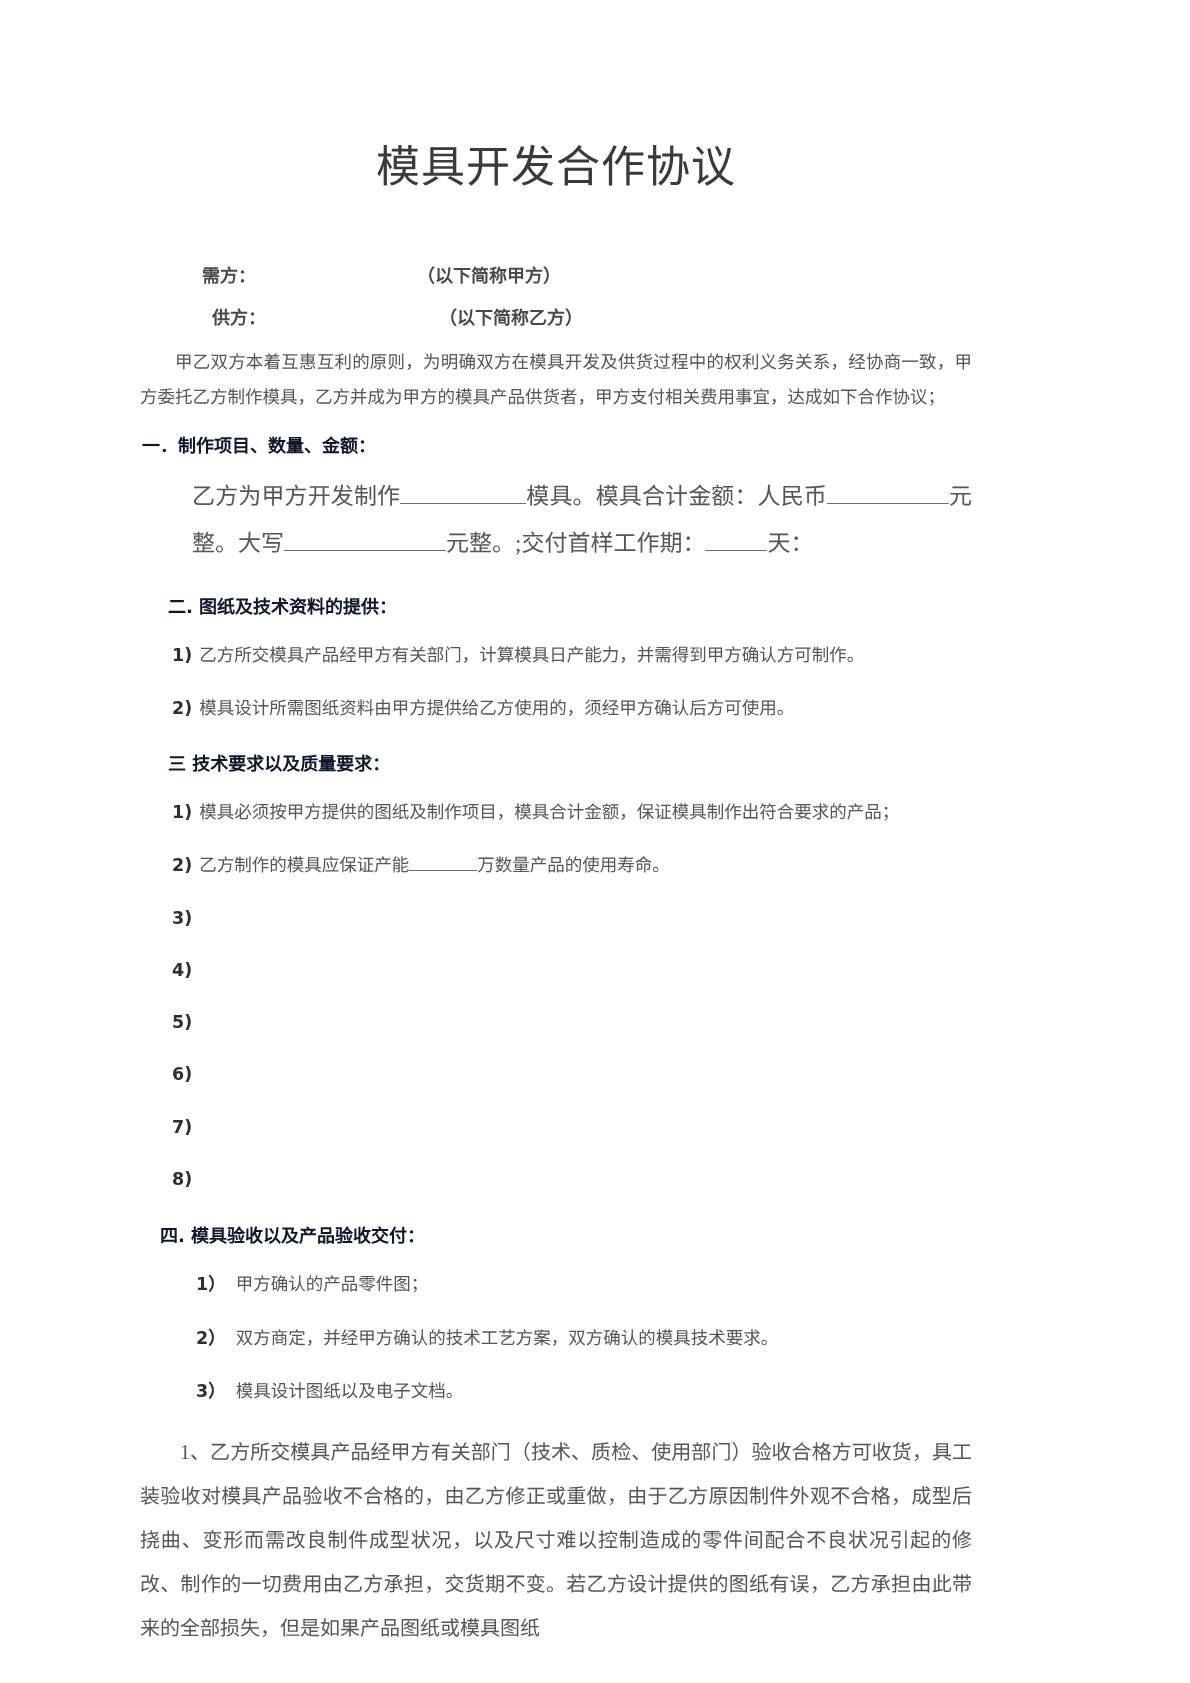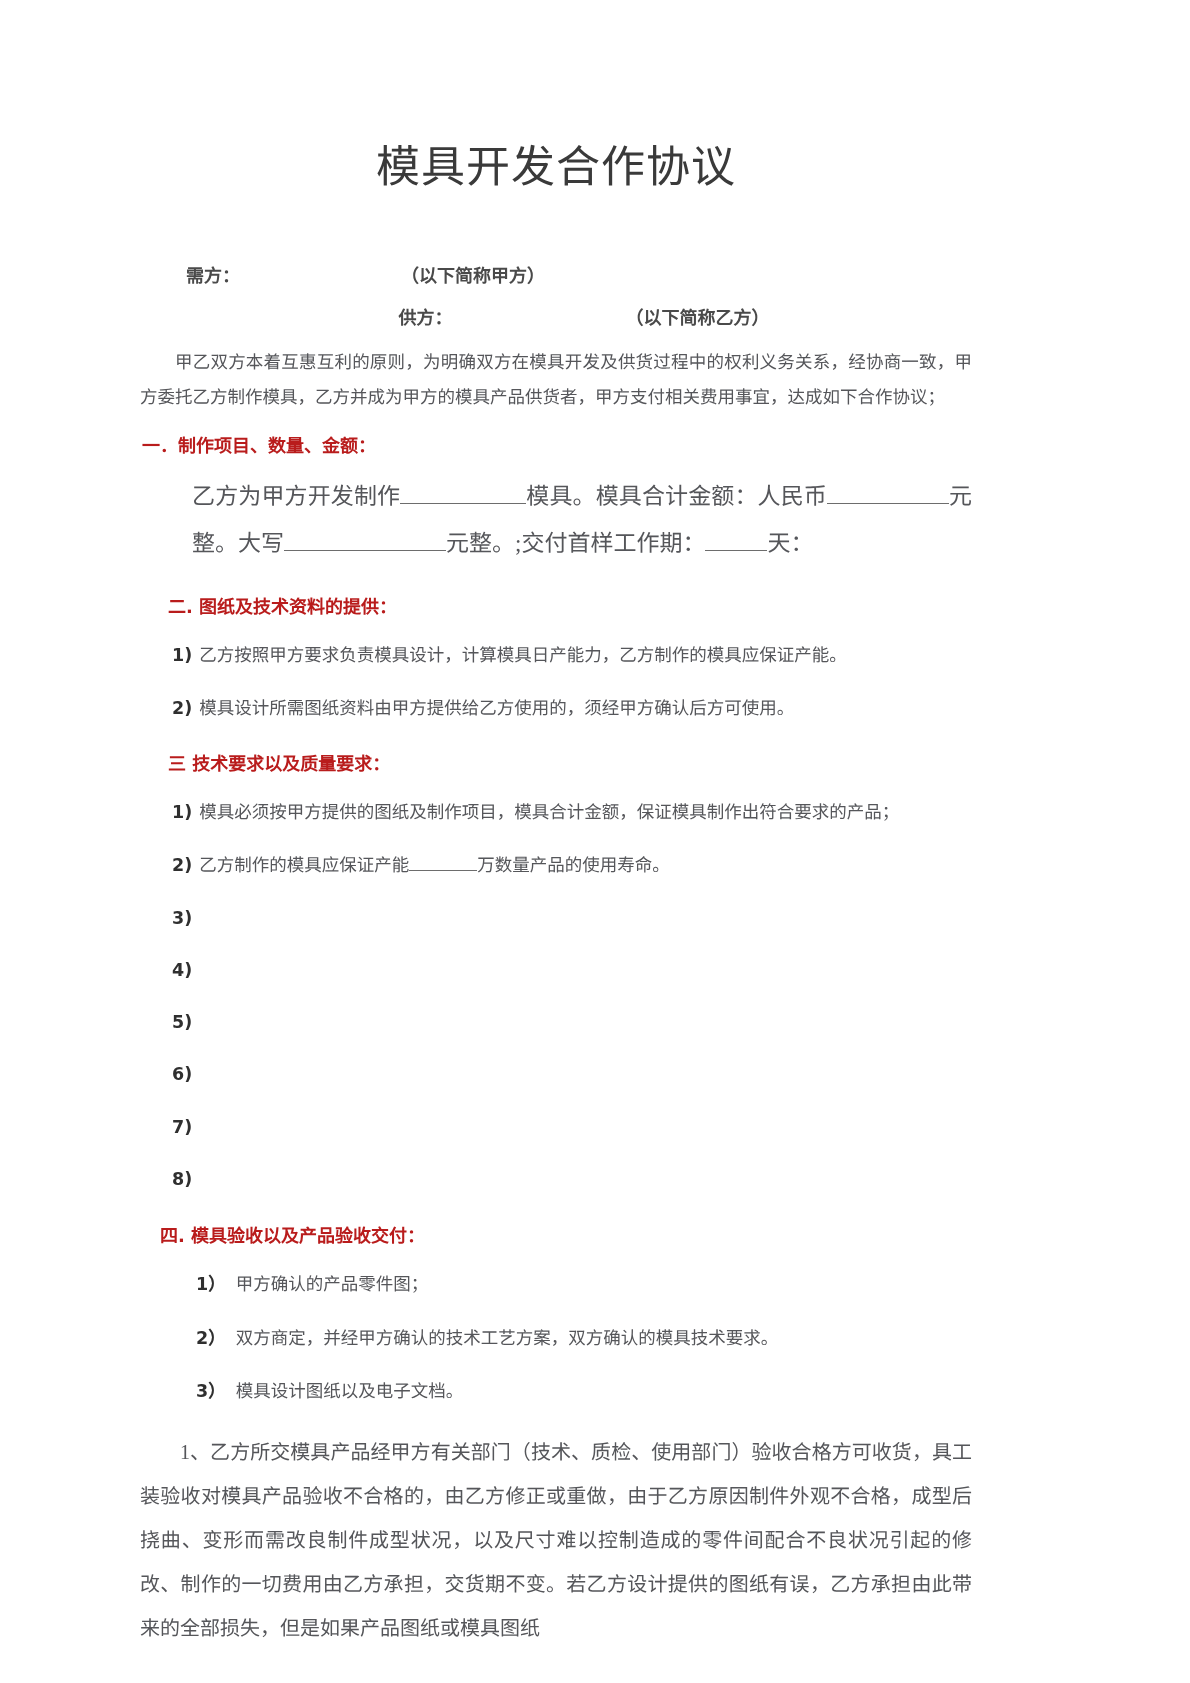--- a/index.html
+++ b/index.html
@@ -49,47 +49,48 @@
     align-items: baseline;
     font-size: 18px;
     font-weight: bold;
     color: #4a4a4a;
     font-family: "DejaVu Sans", "Liberation Sans", sans-serif;
     line-height: 1.2;
   }
   .party-line .party-label {
     width: 215px;
     flex: 0 0 215px;
+    margin-left: 16px;
   }
   .party-line .party-note {
     flex: 0 0 auto;
   }
   #party-demander { margin-top: 74px; padding-left: 46px; }
   #party-demander .party-note { margin-left: 0; }
-  #party-supplier { margin-top: 20px; padding-left: 56px; justify-content: center; }
+  #party-supplier { margin-top: 20px; padding-left: 56px; }
   #party-supplier .party-note { margin-left: 12px; }
 
   .para {
     font-size: 17.5px;
     line-height: 2.05;
     color: #55565a;
     text-align: justify;
     text-justify: inter-ideograph;
     margin: 0;
   }
   #preamble {
     margin-top: 16px;
     text-indent: 2em;
   }
 
   .section-heading {
     font-family: "DejaVu Sans", "Liberation Sans", sans-serif;
     font-weight: bold;
     font-size: 18px;
-    color: #b91c1c;
+    color: #0f172a;
     line-height: 1.35;
     margin: 0;
   }
   #sec-1-heading { margin-top: 18px; padding-left: 2px; }
   #sec-2-heading { margin-top: 28px; padding-left: 28px; }
   #sec-3-heading { margin-top: 26px; padding-left: 28px; }
   #sec-4-heading { margin-top: 28px; padding-left: 20px; }
   #sec-5-heading { margin-top: 28px; padding-left: 44px; }
 
   .body-para {
@@ -175,21 +176,21 @@
     <p class="para" id="preamble">甲乙双方本着互惠互利的原则，为明确双方在模具开发及供货过程中的权利义务关系，经协商一致，甲方委托乙方制作模具，乙方并成为甲方的模具产品供货者，甲方支付相关费用事宜，达成如下合作协议；</p>
 
     <h2 class="section-heading" id="sec-1-heading">一．制作项目、数量、金额：</h2>
 
     <p class="body-para" id="sec-1-body"><span>乙方为甲方开发制作</span><span class="blank blank-w1"></span><span class="blank blank-w2"></span><span>模具。模具合计金额：人民币</span><span class="blank blank-w3"></span><span>元整。大写</span><span class="blank blank-w4"></span><span class="blank blank-w5"></span><span>元整。;交付首样工作期：</span><span class="blank blank-w6"></span><span>天：</span></p>
 
     <h2 class="section-heading" id="sec-2-heading">二. 图纸及技术资料的提供：</h2>
 
     <div class="numbered-item lvl-a">
       <span class="num">1)</span>
-      <span class="txt">乙方按照甲方要求负责模具设计，计算模具日产能力，乙方制作的模具应保证产能。</span>
+      <span class="txt">乙方所交模具产品经甲方有关部门，计算模具日产能力，并需得到甲方确认方可制作。</span>
     </div>
 
     <div class="numbered-item lvl-a">
       <span class="num">2)</span>
       <span class="txt">模具设计所需图纸资料由甲方提供给乙方使用的，须经甲方确认后方可使用。</span>
     </div>
 
     <h2 class="section-heading" id="sec-3-heading">三 技术要求以及质量要求：</h2>
 
     <div class="numbered-item lvl-a">

